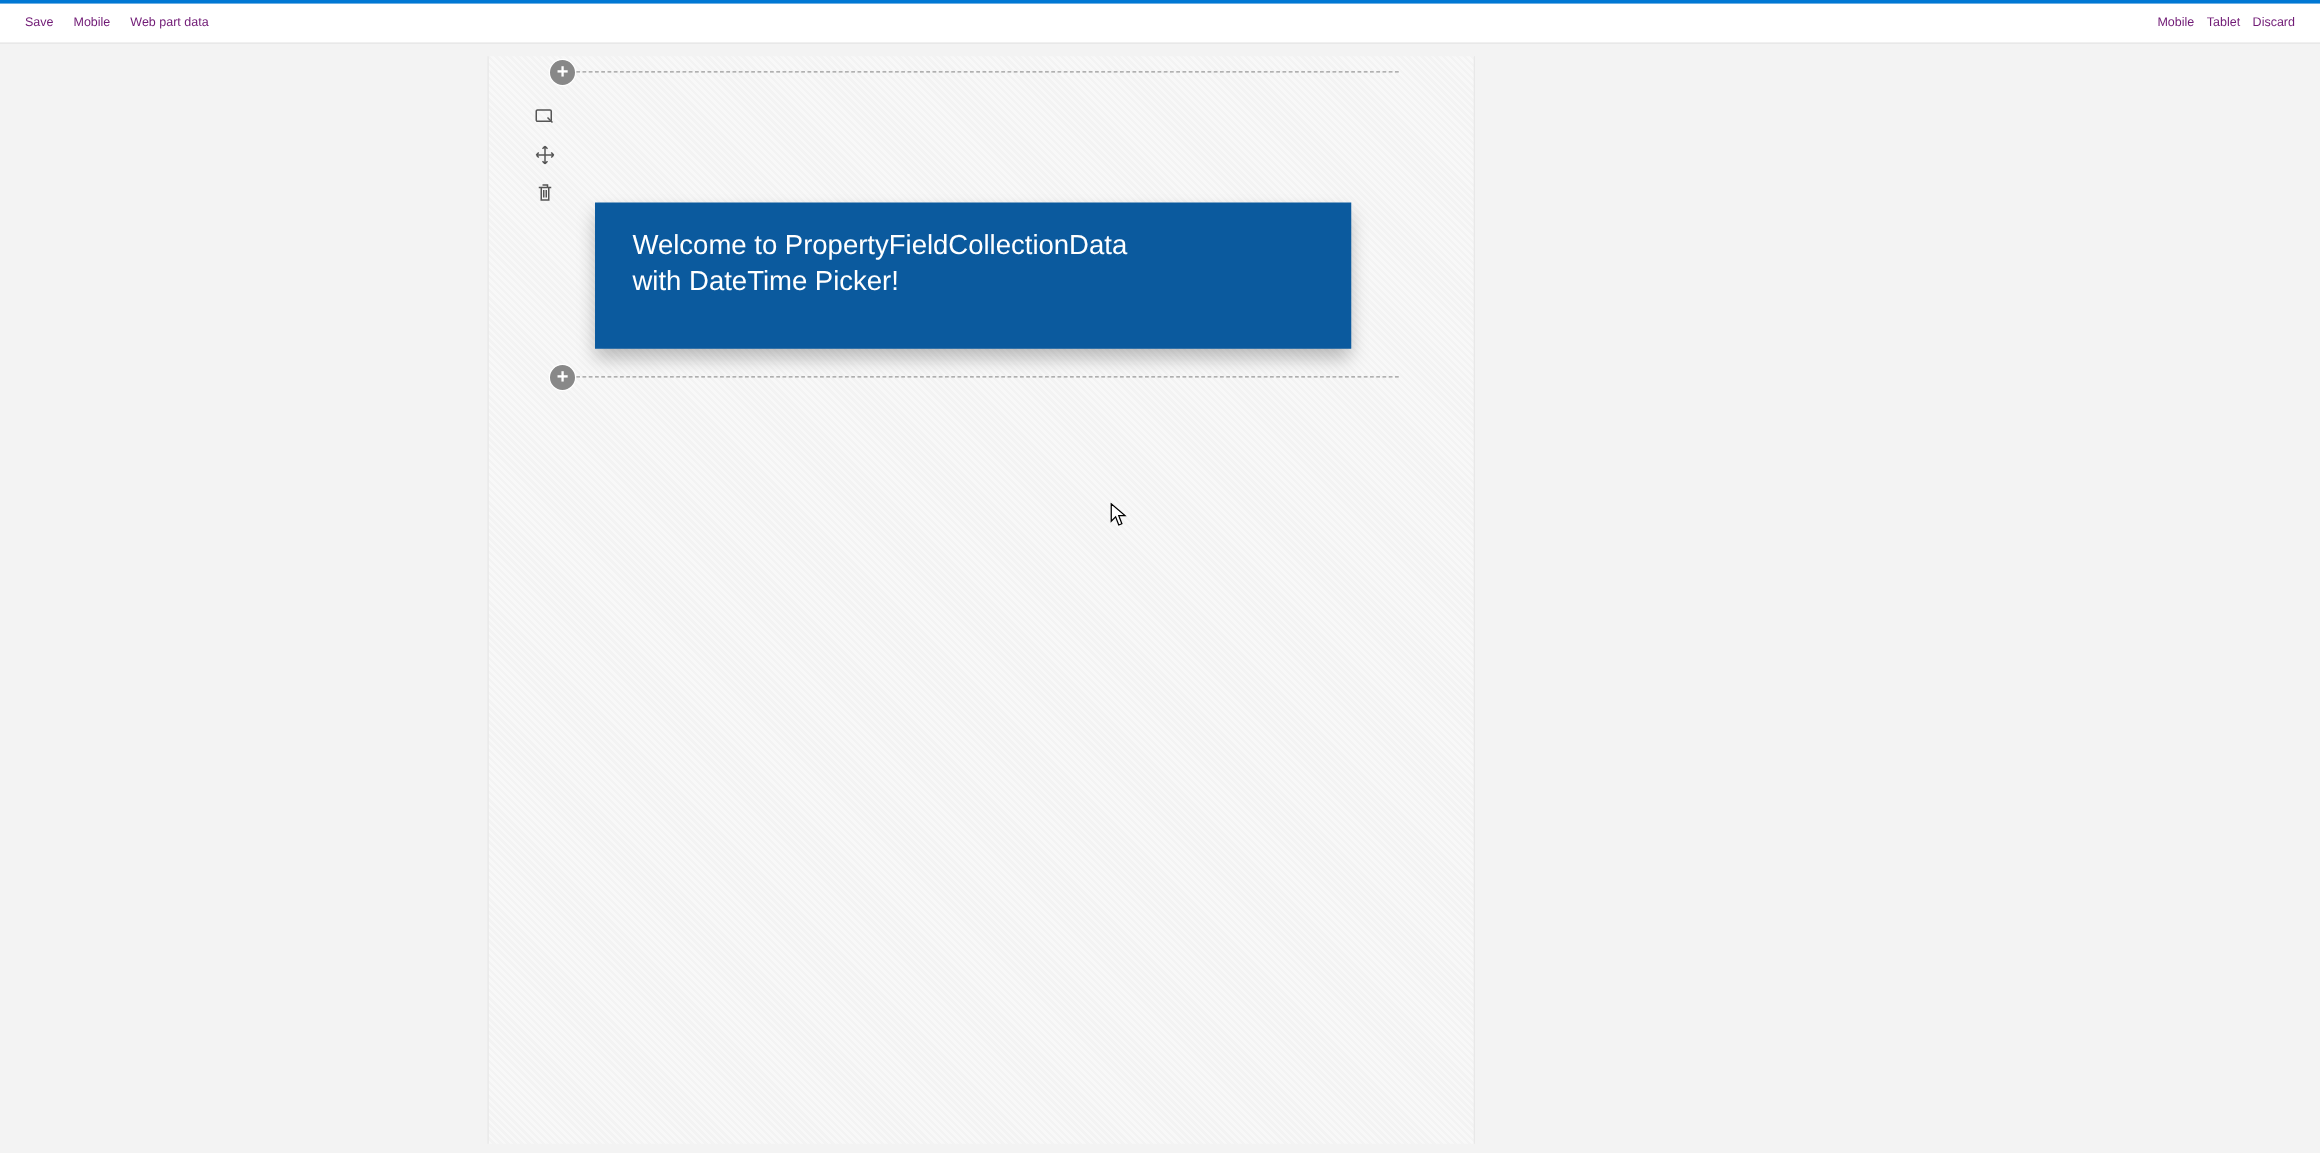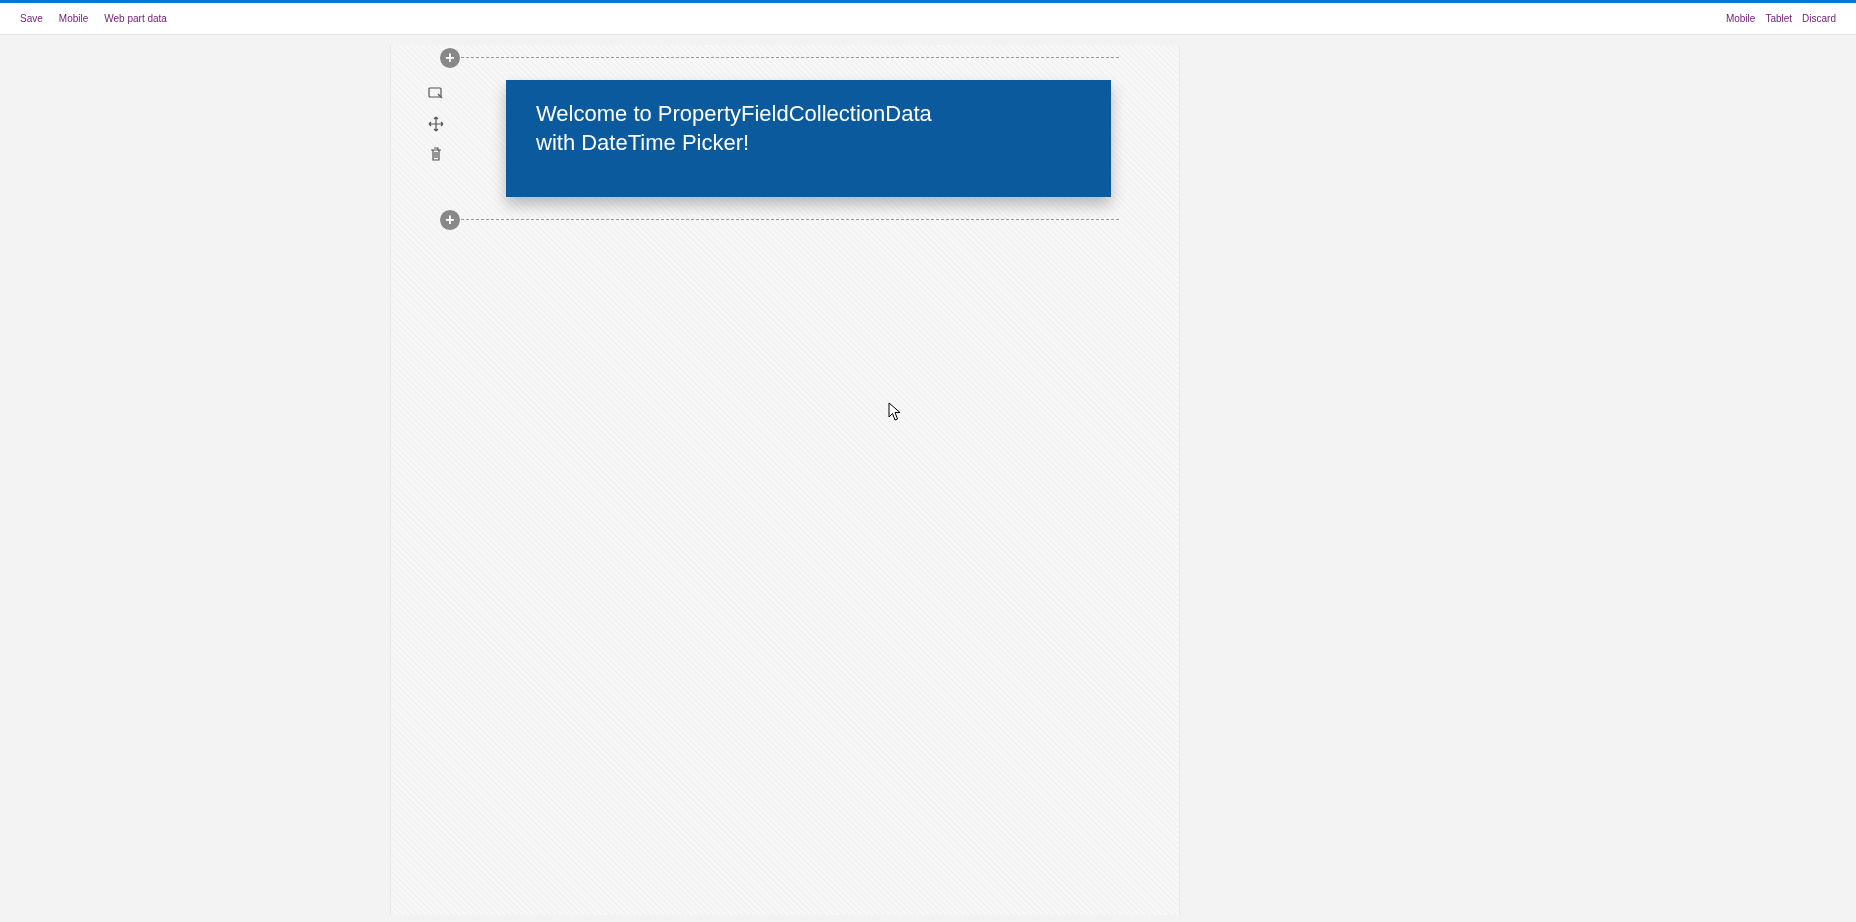--- a/index.html
+++ b/index.html
@@ -95,20 +95,21 @@
       line-height: 1;
     }
     
     .add-circle::before {
       content: "+";
     }
     
     .webpart-zone {
       display: flex;
       padding: 10px 60px 10px 30px;
+      flex-direction: column;
     }
     
     .webpart-toolbar {
       display: flex;
       flex-direction: column;
       gap: 14px;
       padding-top: 6px;
       width: 30px;
       align-items: center;
     }

